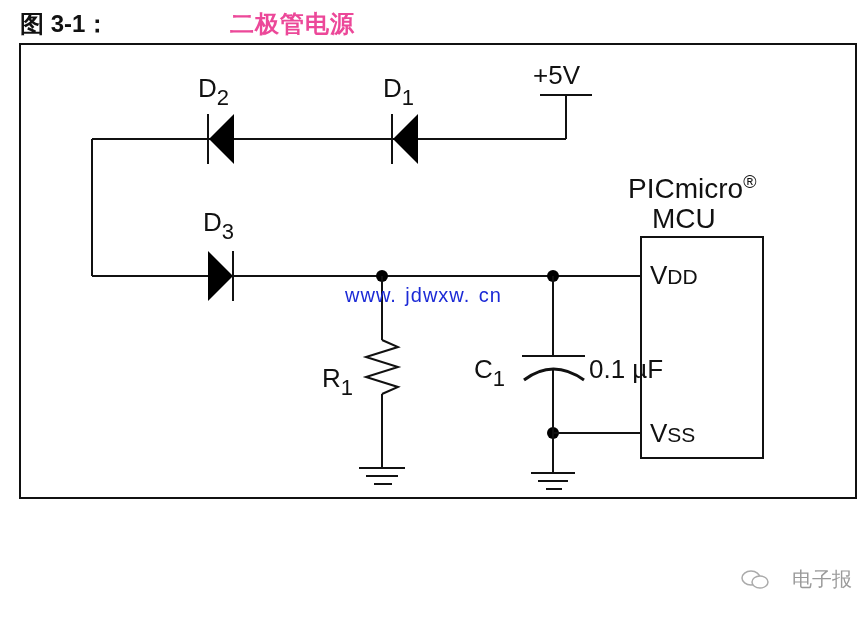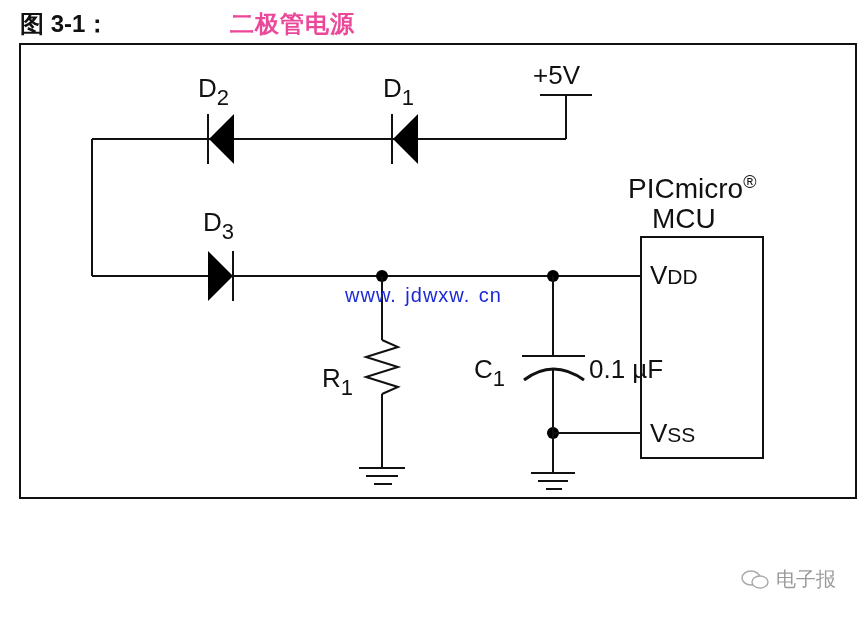--- a/index.html
+++ b/index.html
@@ -2,21 +2,21 @@
 <html><head>
 <meta charset="utf-8">
 <style>
   html, body { margin:0; padding:0; background:#ffffff; }
   body { width:860px; height:617px; position:relative; overflow:hidden; font-family:"Liberation Sans", sans-serif; }
   .fig-title { position:absolute; left:20px; top:8px; font-size:24px; font-weight:bold; color:#111; }
   .fig-name { position:absolute; left:230px; top:8px; font-size:24px; font-weight:bold; color:#ec4899; letter-spacing:1px; }
   svg.schem { position:absolute; left:0; top:0; }
   .lbl { font-family:"Liberation Sans", sans-serif; fill:#111; }
   .watermark { position:absolute; left:335px; top:284px; font-family:Liberation Sans, sans-serif; font-size:20px; color:#1c2ad6; letter-spacing:1px; word-spacing:2px;margin-left:10px; }
-  .brand { position:absolute; left:740px; top:566px; font-size:20px; color:#9a9a9a; display:flex; align-items:center; gap:6px; }
+  .brand { position:absolute; left:740px; top:566px; font-size:20px; color:#9a9a9a; display:flex; align-items:center; gap:22px; }
   .brand .ico { width:30px; height:22px; }
 </style>
 </head>
 <body>
 
 <div class="fig-title">图 3-1：</div>
 <div class="fig-name">二极管电源</div>
 
 <svg class="schem" width="860" height="617" viewBox="0 0 860 617">
 

